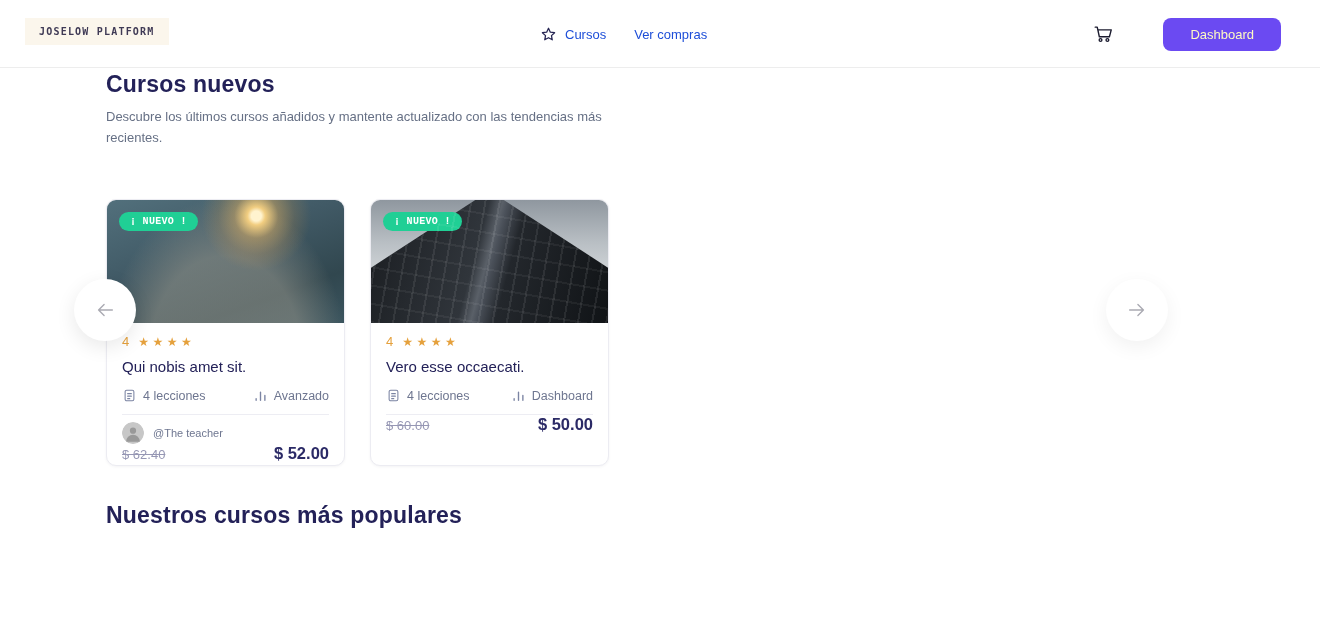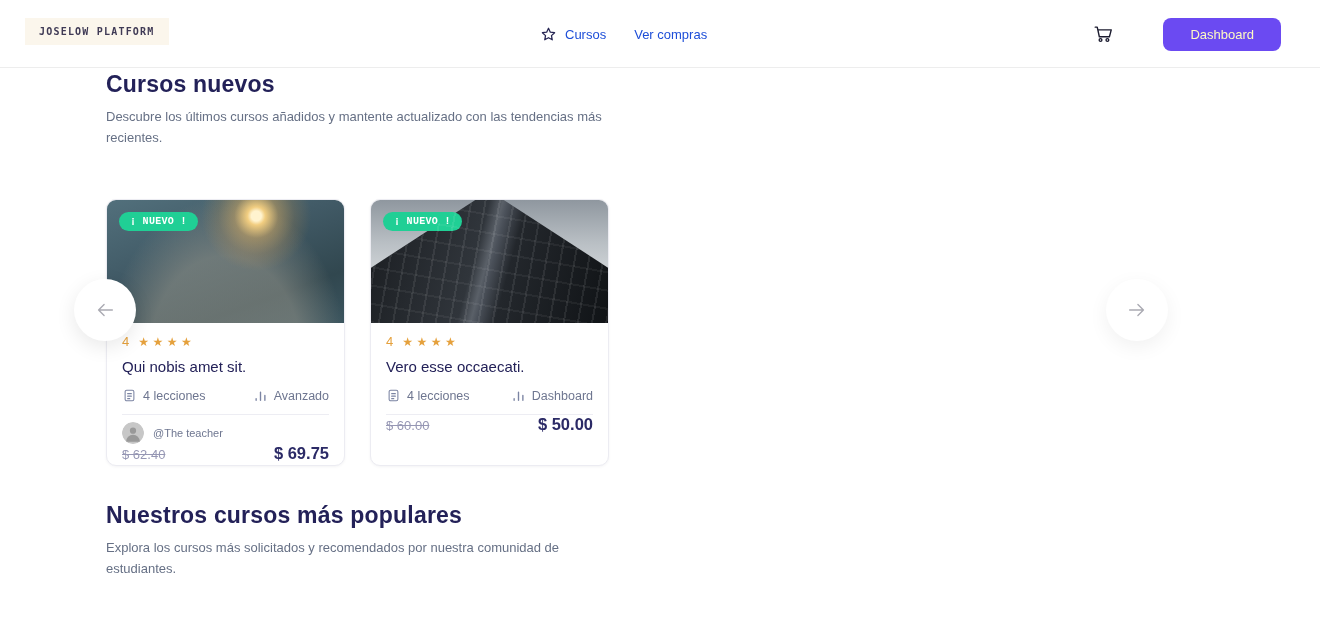--- a/index.html
+++ b/index.html
@@ -327,21 +327,21 @@
                 <svg width="22" height="22" viewBox="0 0 24 24">
                     <circle cx="12" cy="12" r="12" fill="#c7c7c7"></circle>
                     <circle cx="12" cy="9.5" r="3.4" fill="#999999"></circle>
                     <path d="M4.5 21.5a7.5 7.5 0 0115 0z" fill="#999999"></path>
                   </svg>
               </span>
               <span>@The teacher</span>
             </div>
             <div class="price-row">
               <span class="price-old">$ 62.40</span>
-              <span class="price-new">$ 69.75</span>
+              <span class="price-new">$ 52.00</span>
             </div>
           </div>
         </article>
 
         <article class="card">
           <div class="card-img img-building">
             <span class="badge badge-new">¡ NUEVO !</span>
           </div>
           <div class="card-body">
             <div class="rating-row">
@@ -375,17 +375,16 @@
             </div>
           </div>
         </article>
 
       </div>
     </div>
   </section>
 
   <section class="popular-section">
     <h1 class="section-title">Nuestros cursos más populares</h1>
-    <p class="section-desc">Explora los cursos más solicitados y recomendados por nuestra comunidad de estudiantes.</p>
 
   </section>
 
 </main>
 
 </body></html>

